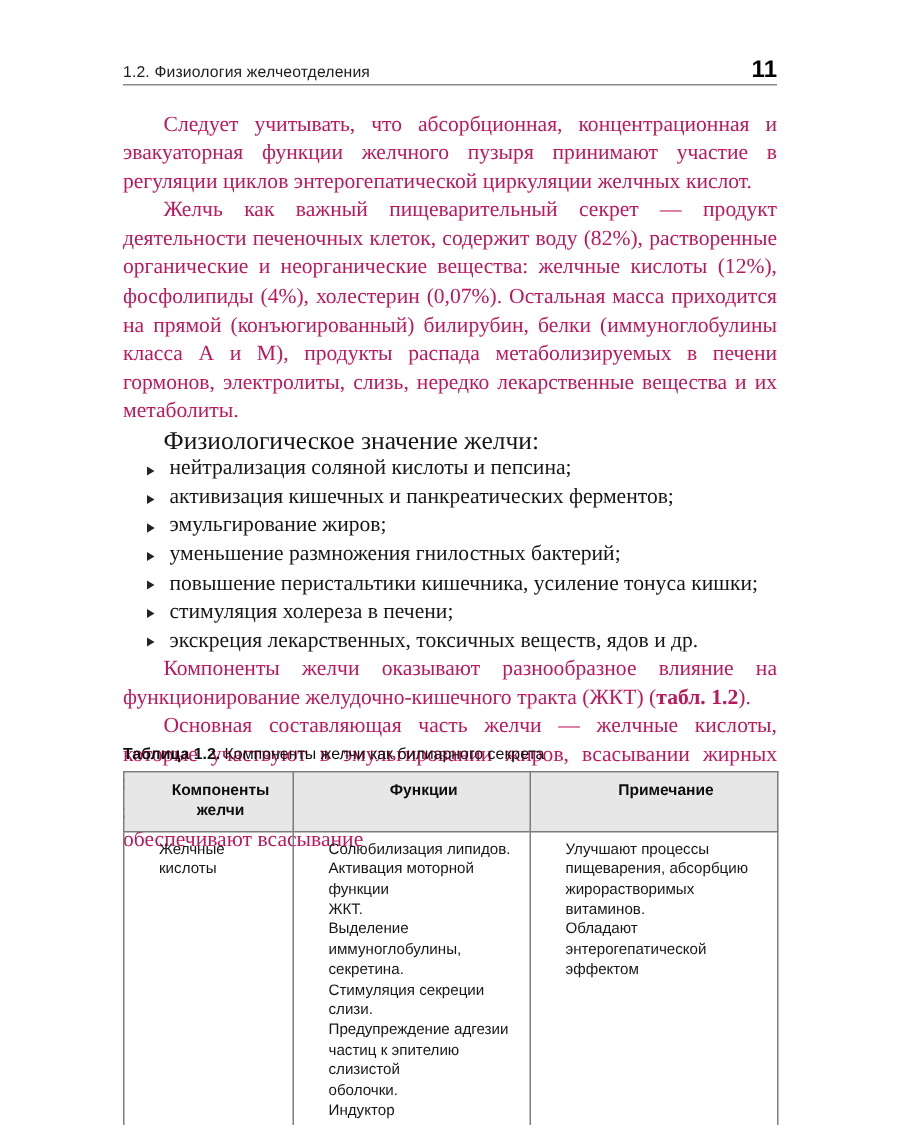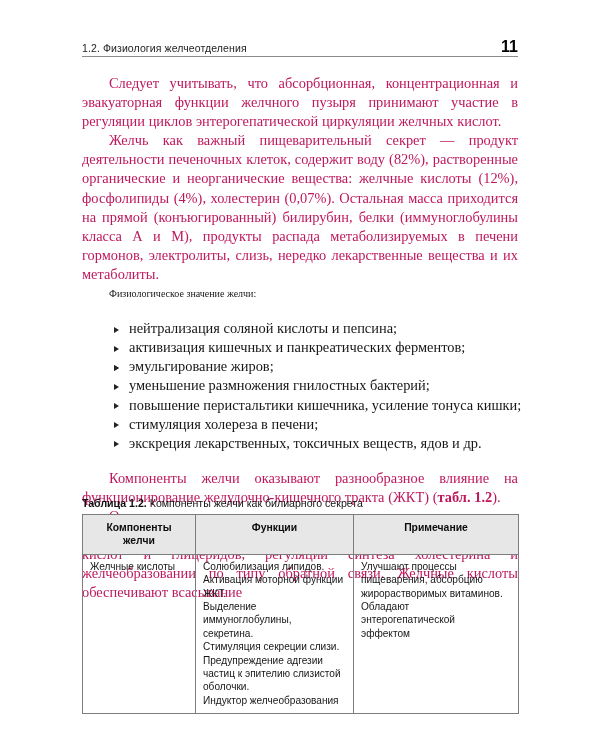--- a/index.html
+++ b/index.html
@@ -69,29 +69,29 @@
     text-align: justify;
     text-indent: 27px;
     text-justify: inter-word;
     word-spacing: 0.1px;
     color: #be185d;
   }
   p.para b { font-weight: bold; }
 
   p.lead-in {
     margin: 0;
-    font-size: 10px;
+    font-size: 17px;
     line-height: 19.1px;
     text-align: left;
     text-indent: 27px;
     color: #161616;
   }
 
   ul.bullets {
-    margin: 16px;
+    margin: 0;
     padding: 0;
     list-style: none;
   }
   ul.bullets li {
     position: relative;
     font-size: 14.4px;
     line-height: 19.1px;
     padding-left: 31px;
     color: #161616;
     white-space: nowrap;
@@ -126,21 +126,21 @@
     top: 514px;
     width: 436px;
     border-collapse: collapse;
     font-family: "Liberation Sans", "DejaVu Sans", sans-serif;
     table-layout: fixed;
   }
   table.data-table th,
   table.data-table td {
     border: 1px solid #7d7d7d;
     vertical-align: top;
-    padding: 5px 7px 6px 7px;
+    padding: 5px 7px 6px 23px;
     font-size: 10.1px;
     line-height: 13.4px;
     color: #161616;
     font-weight: normal;
     margin-top: 47px;
   }
   table.data-table thead th {
     background: #e7e7e7;
     text-align: center;
     font-weight: bold;

